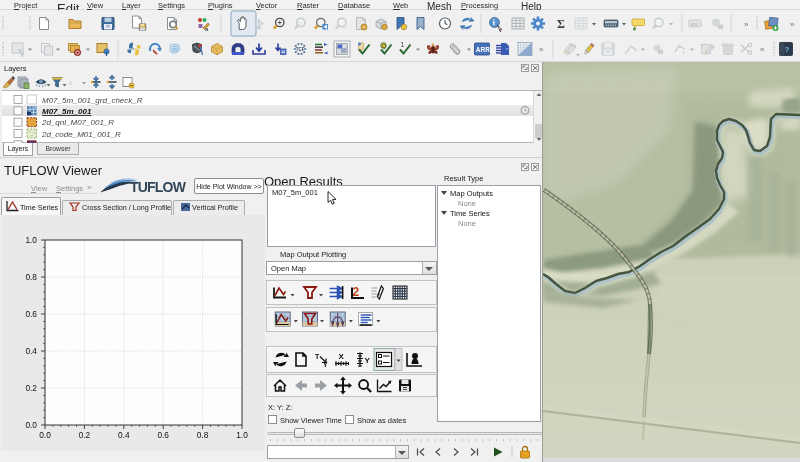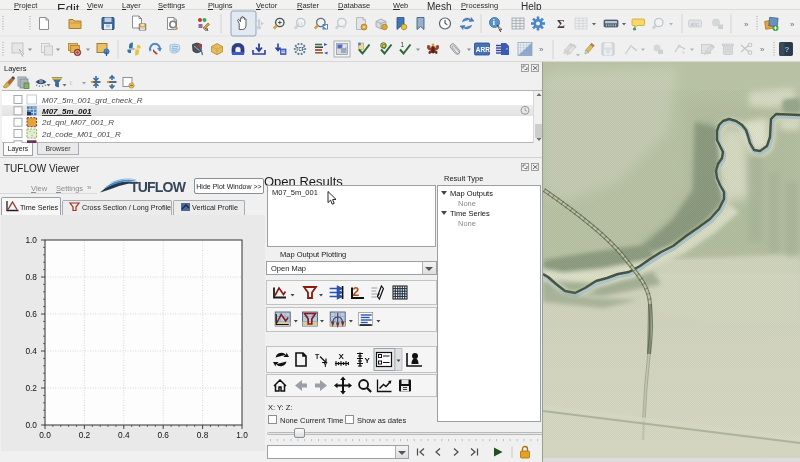--- a/index.html
+++ b/index.html
@@ -552,21 +552,21 @@
     <text x="42" y="58.0" font-size="8" font-style="italic" font-weight="bold" fill="#222">2d_bc_M01</text>
   </svg>
 <div class="abs" style="left:533px;top:91px;width:10px;height:52px;background:#f0f0f0;border-left:1px solid #d8d8d8"><svg width="10" height="52" viewBox="0 0 10 52">
       <polygon points="2.5,5 7.5,5 5,2" fill="#6a6f74"></polygon>
       <rect x="1" y="33" width="8" height="14" fill="#cdcdcd" rx="1"></rect>
       <polygon points="2.5,47 7.5,47 5,50" fill="#6a6f74"></polygon>
     </svg></div>
 <div class="abs" style="left:3px;top:143px;width:30px;height:13px;background:#fbfbfb;border:1px solid #9aa0a5;border-top:none;text-align:center;font-size:6.8px;padding-top:2px">Layers</div>
 <div class="abs" style="left:37px;top:143px;width:42px;height:12px;background:#e9e9e9;border:1px solid #a8adb2;border-top:none;text-align:center;font-size:6.8px;padding-top:2px;color:#333">Browser</div>
 <div class="abs" style="left:0;top:156.5px;width:543px;height:1px;background:#d0d0d0"></div>
-<span class="lbl" style="left:4px;top:163px;font-size:10px">TUFLOW Viewer</span>
+<span class="lbl" style="left:4px;top:163px;font-size:13px">TUFLOW Viewer</span>
 <svg class="abs" style="left:521px;top:163px" width="18" height="8" viewBox="0 0 18 8">
     <rect x="0.5" y="0.5" width="7" height="7" fill="#f2f2f2" stroke="#8a8a8a" stroke-width="0.8"></rect>
     <path d="M2,4.5 L2,2 L4.5,2 M3.5,5.5 L6,5.5 L6,3" fill="none" stroke="#555" stroke-width="0.8"></path>
     <rect x="10.5" y="0.5" width="7" height="7" fill="#f2f2f2" stroke="#8a8a8a" stroke-width="0.8"></rect>
     <path d="M12,2 L16.5,6 M16.5,2 L12,6" stroke="#555" stroke-width="0.9"></path>
   </svg>
 <span class="lbl" style="left:11px;top:200px;font-size:13px;color:#8c8c8c"><u>F</u>ile</span>
 <span class="lbl" style="left:31px;top:184px;font-size:7.5px;color:#8c8c8c"><u>V</u>iew</span>
 <span class="lbl" style="left:56px;top:184px;font-size:7.5px;color:#8c8c8c"><u>S</u>ettings</span>
 <span class="lbl" style="left:87px;top:183px;font-size:8px;color:#8c8c8c">»</span>
@@ -868,21 +868,21 @@
     <g transform="translate(141.0,107.5)">
       <rect x="-6" y="-6" width="12" height="12" rx="1" fill="#111"></rect>
       <rect x="-3.5" y="-6" width="7" height="4.5" fill="#e8e8e8"></rect>
       <rect x="-4" y="0.5" width="8" height="5.5" fill="#e8e8e8"></rect>
       <line x1="-2" y1="2" x2="2" y2="2" stroke="#111" stroke-width="0.8"></line>
       <line x1="-2" y1="4" x2="2" y2="4" stroke="#111" stroke-width="0.8"></line>
     </g>
   </svg>
 <span class="lbl" style="left:268px;top:403px;font-size:7.5px">X: Y: Z:</span>
 <div class="abs" style="left:268px;top:415px;width:9px;height:9px;background:#fff;border:1px solid #8a8f94"></div>
-<span class="lbl" style="left:280px;top:416px;font-size:7.5px">None Current Time</span>
+<span class="lbl" style="left:280px;top:416px;font-size:7.5px">Show Viewer Time</span>
 <div class="abs" style="left:345px;top:415px;width:9px;height:9px;background:#fff;border:1px solid #8a8f94"></div>
 <span class="lbl" style="left:357px;top:416px;font-size:7.5px">Show as dates</span>
 <div class="abs" style="left:267px;top:431.5px;width:276px;height:3px;background:#e8e8e8;border:1px solid #b8b8b8;border-radius:2px"></div>
 <div class="abs" style="left:294px;top:428px;width:11px;height:10px;background:linear-gradient(#fdfdfd,#dcdcdc);border:1px solid #8a8f94;border-radius:2px"></div>
 <svg class="abs" style="left:267px;top:438px" width="276" height="4" viewBox="0 0 276 4">
     <rect x="3.0" y="1" width="1" height="2.2" fill="#bfbfbf"></rect>
     <rect x="9.8" y="1" width="1" height="2.2" fill="#bfbfbf"></rect>
     <rect x="16.7" y="1" width="1" height="2.2" fill="#bfbfbf"></rect>
     <rect x="23.5" y="1" width="1" height="2.2" fill="#bfbfbf"></rect>
     <rect x="30.4" y="1" width="1" height="2.2" fill="#bfbfbf"></rect>

